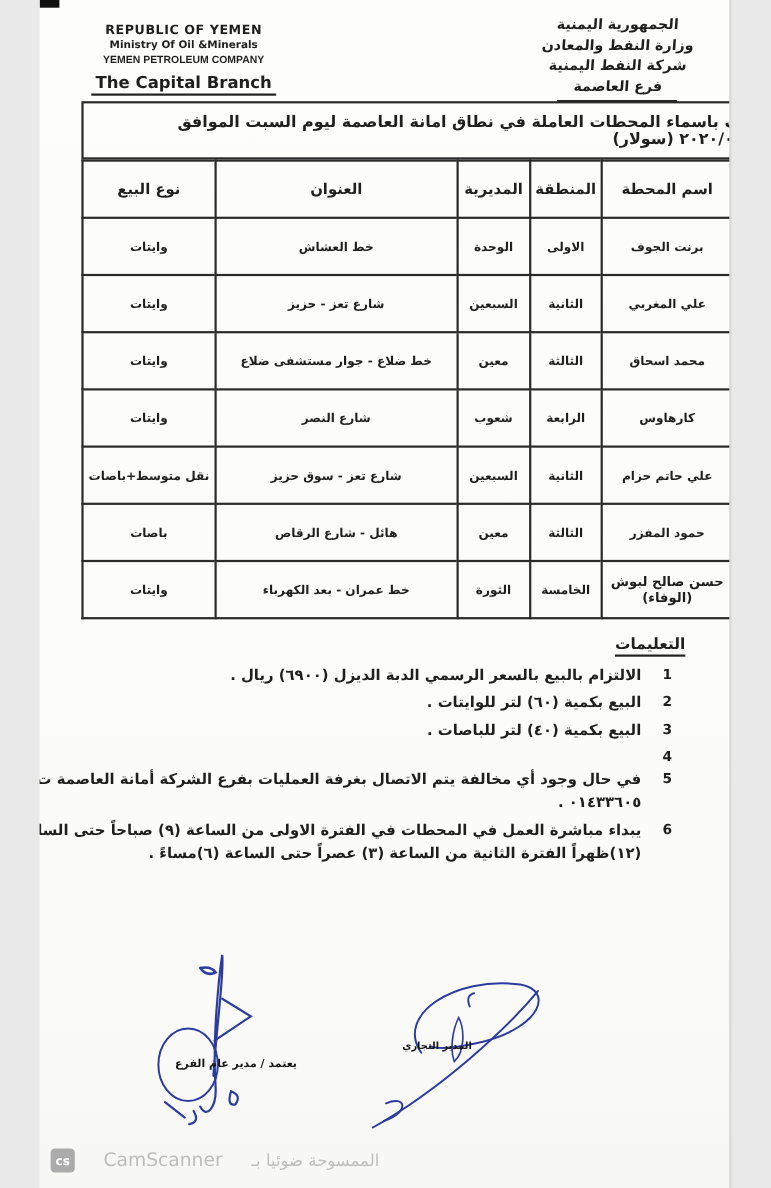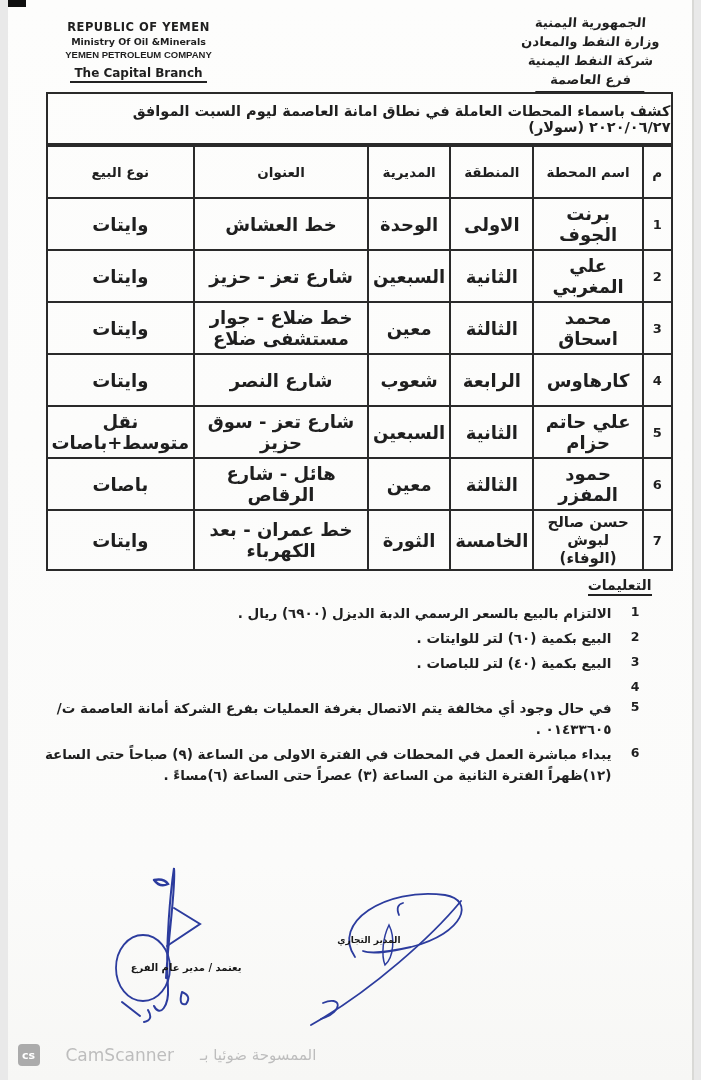--- a/index.html
+++ b/index.html
@@ -1,55 +1,55 @@
 <!DOCTYPE html>
 <html lang="ar"><head>
 <meta charset="utf-8">
 <style>
   * { margin:0; padding:0; box-sizing:border-box; }
   body { background:#e9e9e9; font-family:"DejaVu Sans", sans-serif; }
   .page {
-    position:relative; width:686px; height:1080px; margin:0 auto;
+    position:relative; width:629px; height:1080px; margin:0 auto;
     background:linear-gradient(180deg,#fdfdfc 0%, #fbfbfa 80%, #f7f7f5 100%);
     border-right:2px solid #d9d9d6; overflow:hidden; color:#1f1f1f;
   }
   .corner-speck { position:absolute; left:0; top:0; width:18px; height:7px; background:#101010; }
 
   
   .letterhead { position:absolute; top:14px; left:0; width:100%; height:80px; }
   .lh-en { position:absolute; left:22px; top:6px; width:218px; text-align:center; }
   .lh-en .l1 { font-size:11.5px; font-weight:bold; letter-spacing:.5px; }
   .lh-en .l2 { font-size:9.5px; font-weight:bold; margin-top:2px; }
   .lh-en .l3 { font-size:9.5px; font-weight:bold; font-family:Liberation Sans, sans-serif; margin-top:2px; }
-  .lh-en .l4 { font-size:12px; font-weight:bold; display:inline-block; border-bottom:2px solid #222; margin-top:6px; padding:0 4px 1px; }
+  .lh-en .l4 { font-size:15px; font-weight:bold; display:inline-block; border-bottom:2px solid #222; margin-top:6px; padding:0 4px 1px; }
   .lh-logo { position:absolute; left:330px; top:2px; width:120px; height:72px; }
   .lh-ar { position:absolute; right:14px; top:0; width:175px; text-align:center; direction:rtl; }
   .lh-ar div { font-size:13px; font-weight:bold; line-height:1.45; transform:skewX(-4deg); }
   .lh-ar .l4 { display:inline-block; border-bottom:2.5px solid #222; padding:0 14px 1px; }
 
   
   .title-box {
     position:absolute; left:38px; top:92px; width:627px; height:53px;
     border:2px solid #2a2a2a; display:flex; align-items:center; justify-content:center;
     direction:rtl;
   }
   .title-box span { font-size:14.5px; font-weight:bold; }
   table.data-table {
     position:absolute; left:38px; top:145px; width:627px;
     border-collapse:collapse; direction:rtl;
   }
   .data-table th, .data-table td {
     border:2px solid #2a2a2a; text-align:center; vertical-align:middle;
-    font-weight:bold; font-size:18px; height:52px; padding:2px 4px;
+    font-weight:bold; font-size:11px; height:52px; padding:2px 4px;
   }
   .data-table th { font-size:13.5px; }
   .col-no { width:34px; } .col-name { width:120px; } .col-zone { width:64px; }
   .col-district { width:66px; } .col-address { width:222px; } .col-sale { width:121px; }
   .data-table td.c-no { font-size:13px; }
-  .data-table tbody tr:nth-child(7) td.c-name { font-size:15px; letter-spacing:-.2px; }
+  .data-table tbody tr:nth-child(7) td.c-name { font-size:12px; letter-spacing:-.2px; }
 
   
   .instructions { position:absolute; right:38px; top:575px; width:627px; direction:rtl; }
   .instructions .heading {
     display:inline-block; font-size:14px; font-weight:bold;
     border-bottom:2px solid #222; padding-bottom:1px; margin-right:2px;
   }
   .instructions .items { margin-top:7px; }
   .instr-item { display:flex; gap:16px; margin-bottom:4px; padding-right:14px; }
   .instr-item .num { font-size:12.5px; font-weight:bold; width:12px; flex:none; padding-top:1px; }
@@ -57,21 +57,21 @@
 
   
   .signatures { position:absolute; left:0; top:850px; width:701px; height:190px; }
   .sig { position:absolute; }
   .sig svg { display:block; }
   .sig .sig-label {
     position:absolute; font-size:10px; font-weight:bold; color:#161616;
     direction:rtl; white-space:nowrap;
   }
   .sig1 { left:62px; top:10px; } .sig1 .sig-label { right:28px; top:102px; }
-  .sig2 { left:285px; top:35px; } .sig2 .sig-label { right:92px; top:50px; font-size:9px;margin-left:26px; }
+  .sig2 { left:285px; top:35px; } .sig2 .sig-label { right:92px; top:62px; font-size:9px;margin-left:26px; }
   .sig3 { left:470px; top:45px; } .sig3 .sig-label { right:4px; top:65px; }
 
   
   .footer { position:absolute; left:10px; bottom:14px; display:flex; align-items:center; gap:26px; }
   .cs-badge {
     width:22px; height:22px; border-radius:4px; background:#ababab;
     color:#fff; font-weight:bold; font-size:11px;
     display:flex; align-items:center; justify-content:center; text-transform:lowercase;
   }
   .footer .brand { color:#bdbdbd; font-size:17px; }

